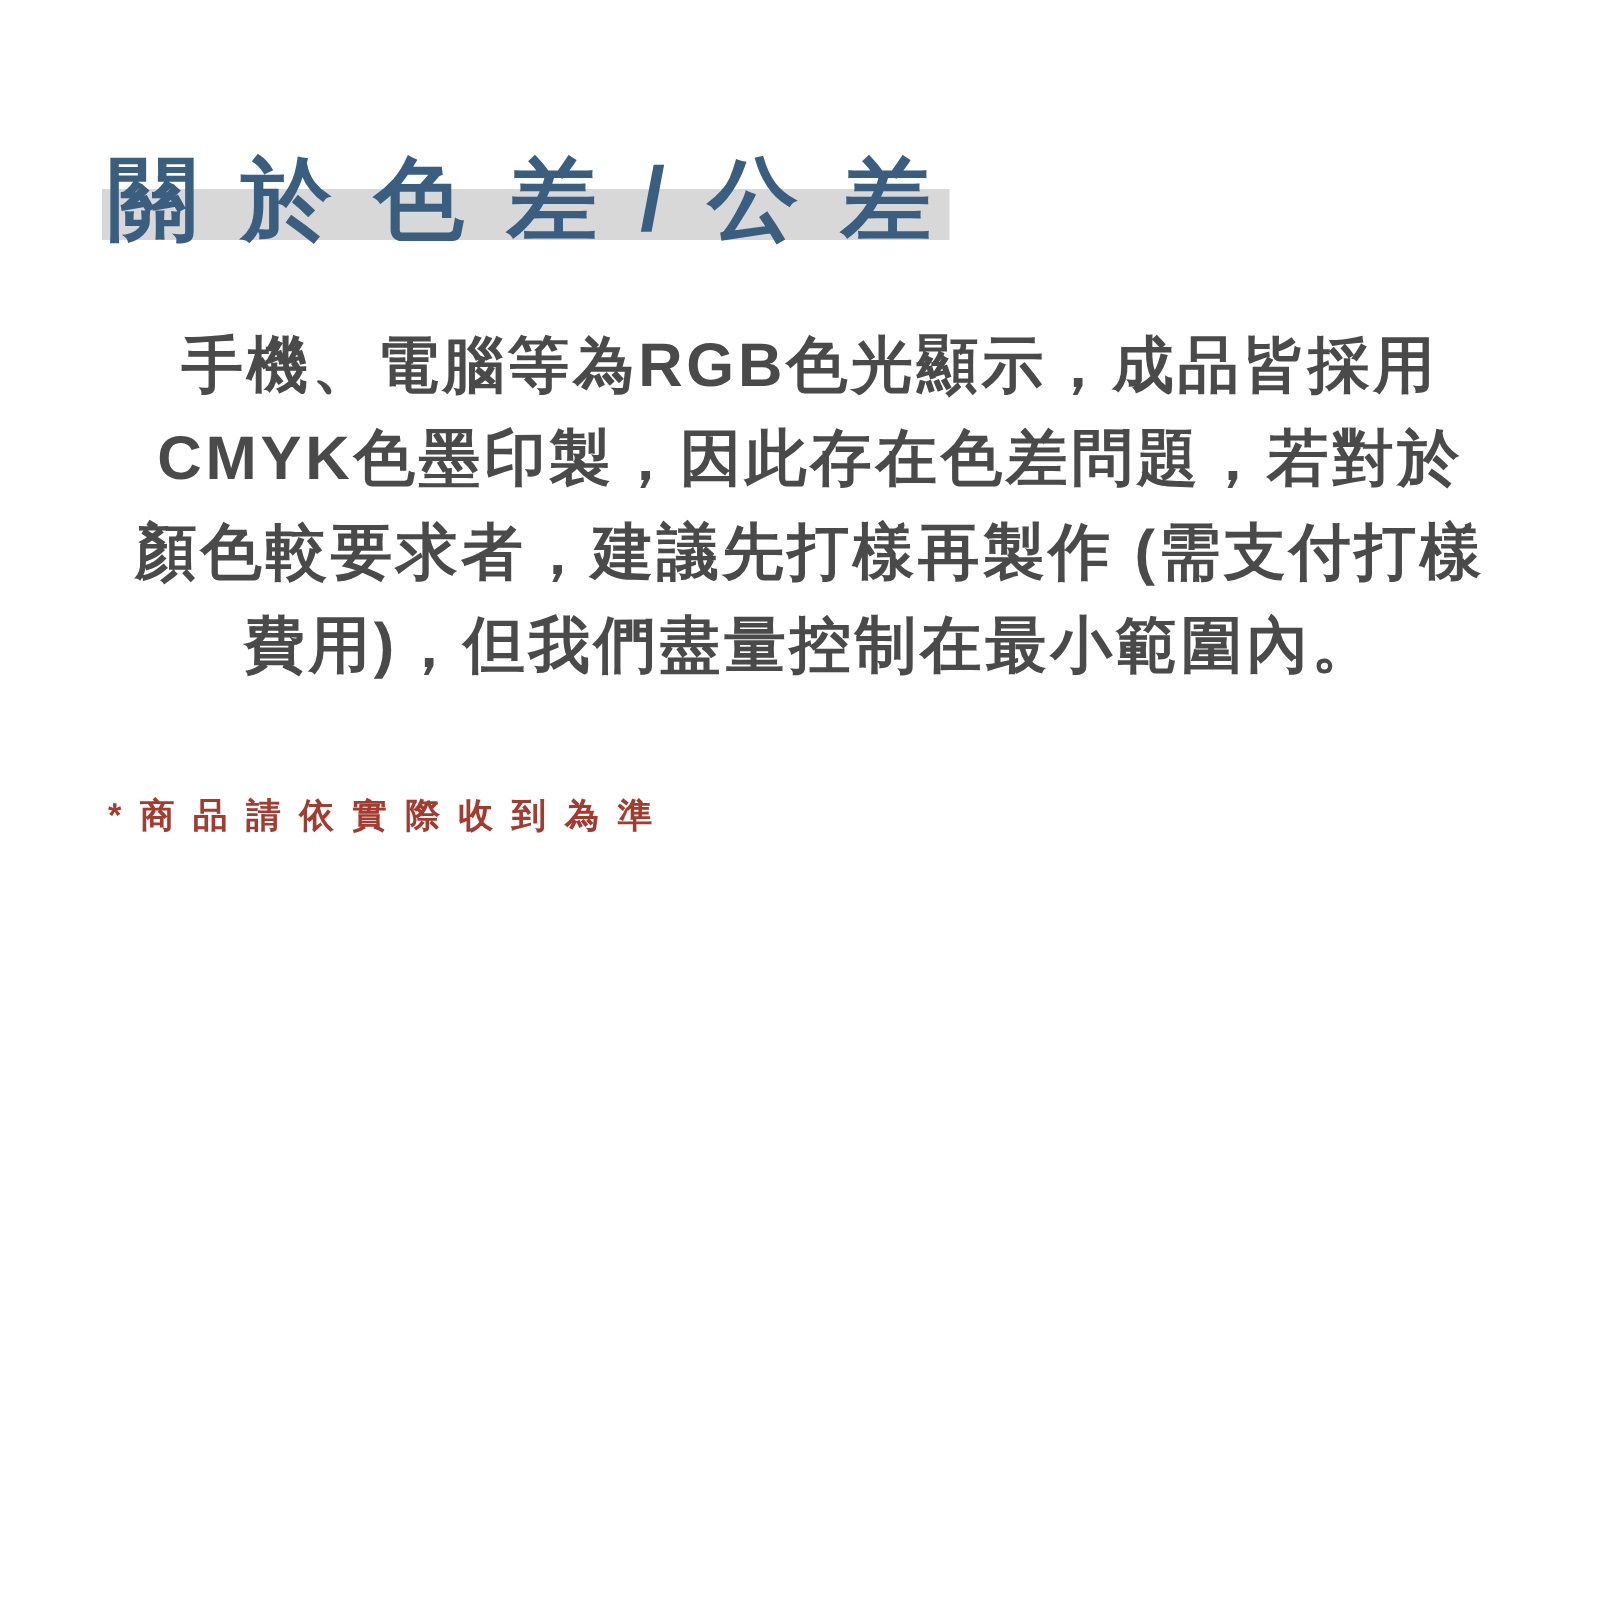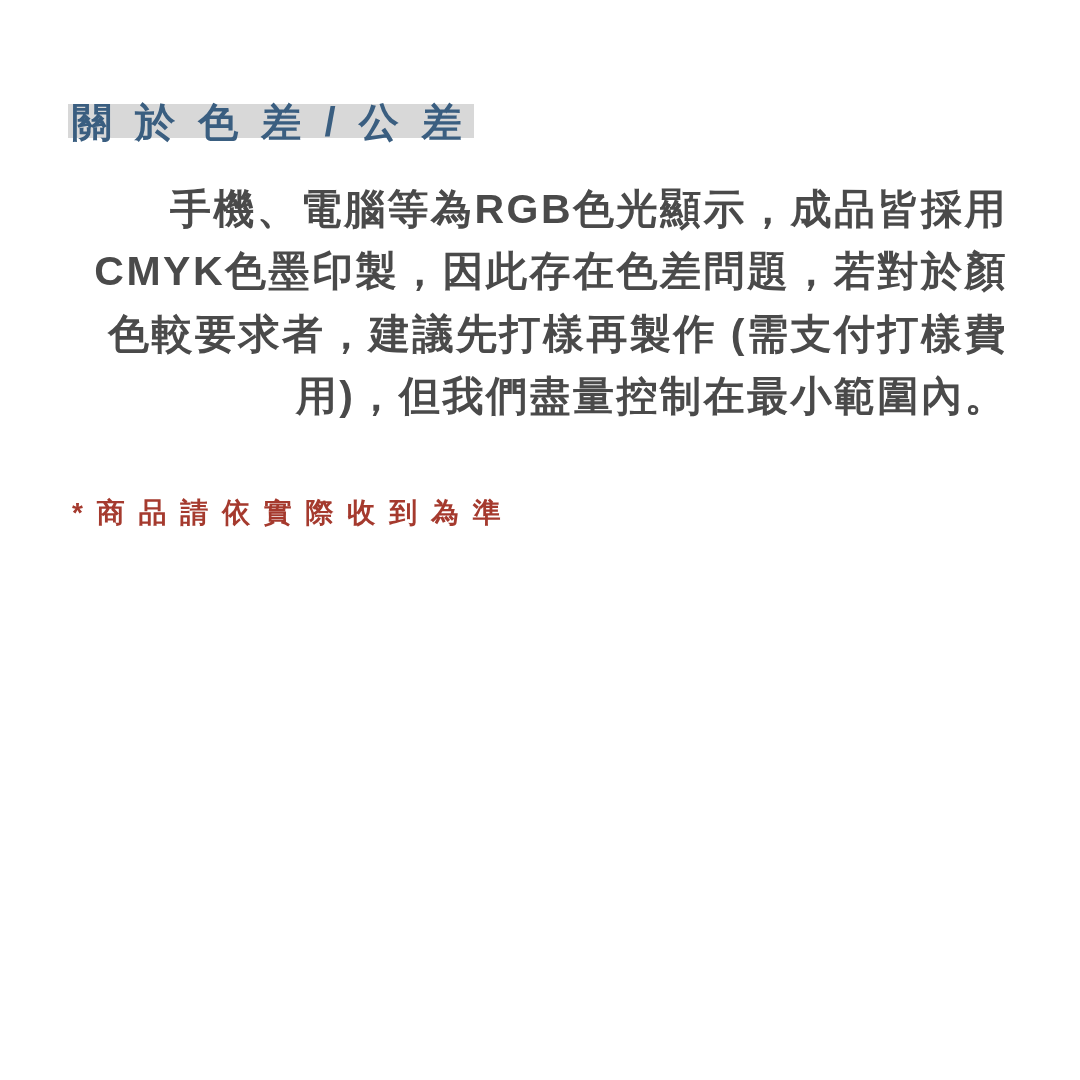--- a/index.html
+++ b/index.html
@@ -34,47 +34,47 @@
     right: -6px;
     bottom: 6px;
     height: 34px;
     background: #d8d8d8;
     z-index: 0;
   }
   .title {
     position: relative;
     z-index: 1;
     margin: 0;
-    font-size: 40px;
+    font-size: 60px;
     line-height: 1.1;
     font-weight: 700;
     color: #3a5e80;
     letter-spacing: 6px;
     white-space: nowrap;
   }
 
   
   .para {
-    margin: 0;
+    margin: 12px;
     font-size: 41px;
     line-height: 1.52;
     font-weight: 700;
     color: #4a4a4a;
     letter-spacing: 2.5px;
-    text-align: right;
+    text-align: center;
     max-width: 940px;
   }
   .para + .para {
     margin-top: 58px;
   }
 
   
   .footnote {
     margin: 66px 0 0 0;
-    font-size: 28px;
+    font-size: 23px;
     line-height: 1.4;
     font-weight: 700;
     color: #a53a2e;
     letter-spacing: 3px;
   }
 </style>
 </head>
 <body>
 
 <div class="page">

